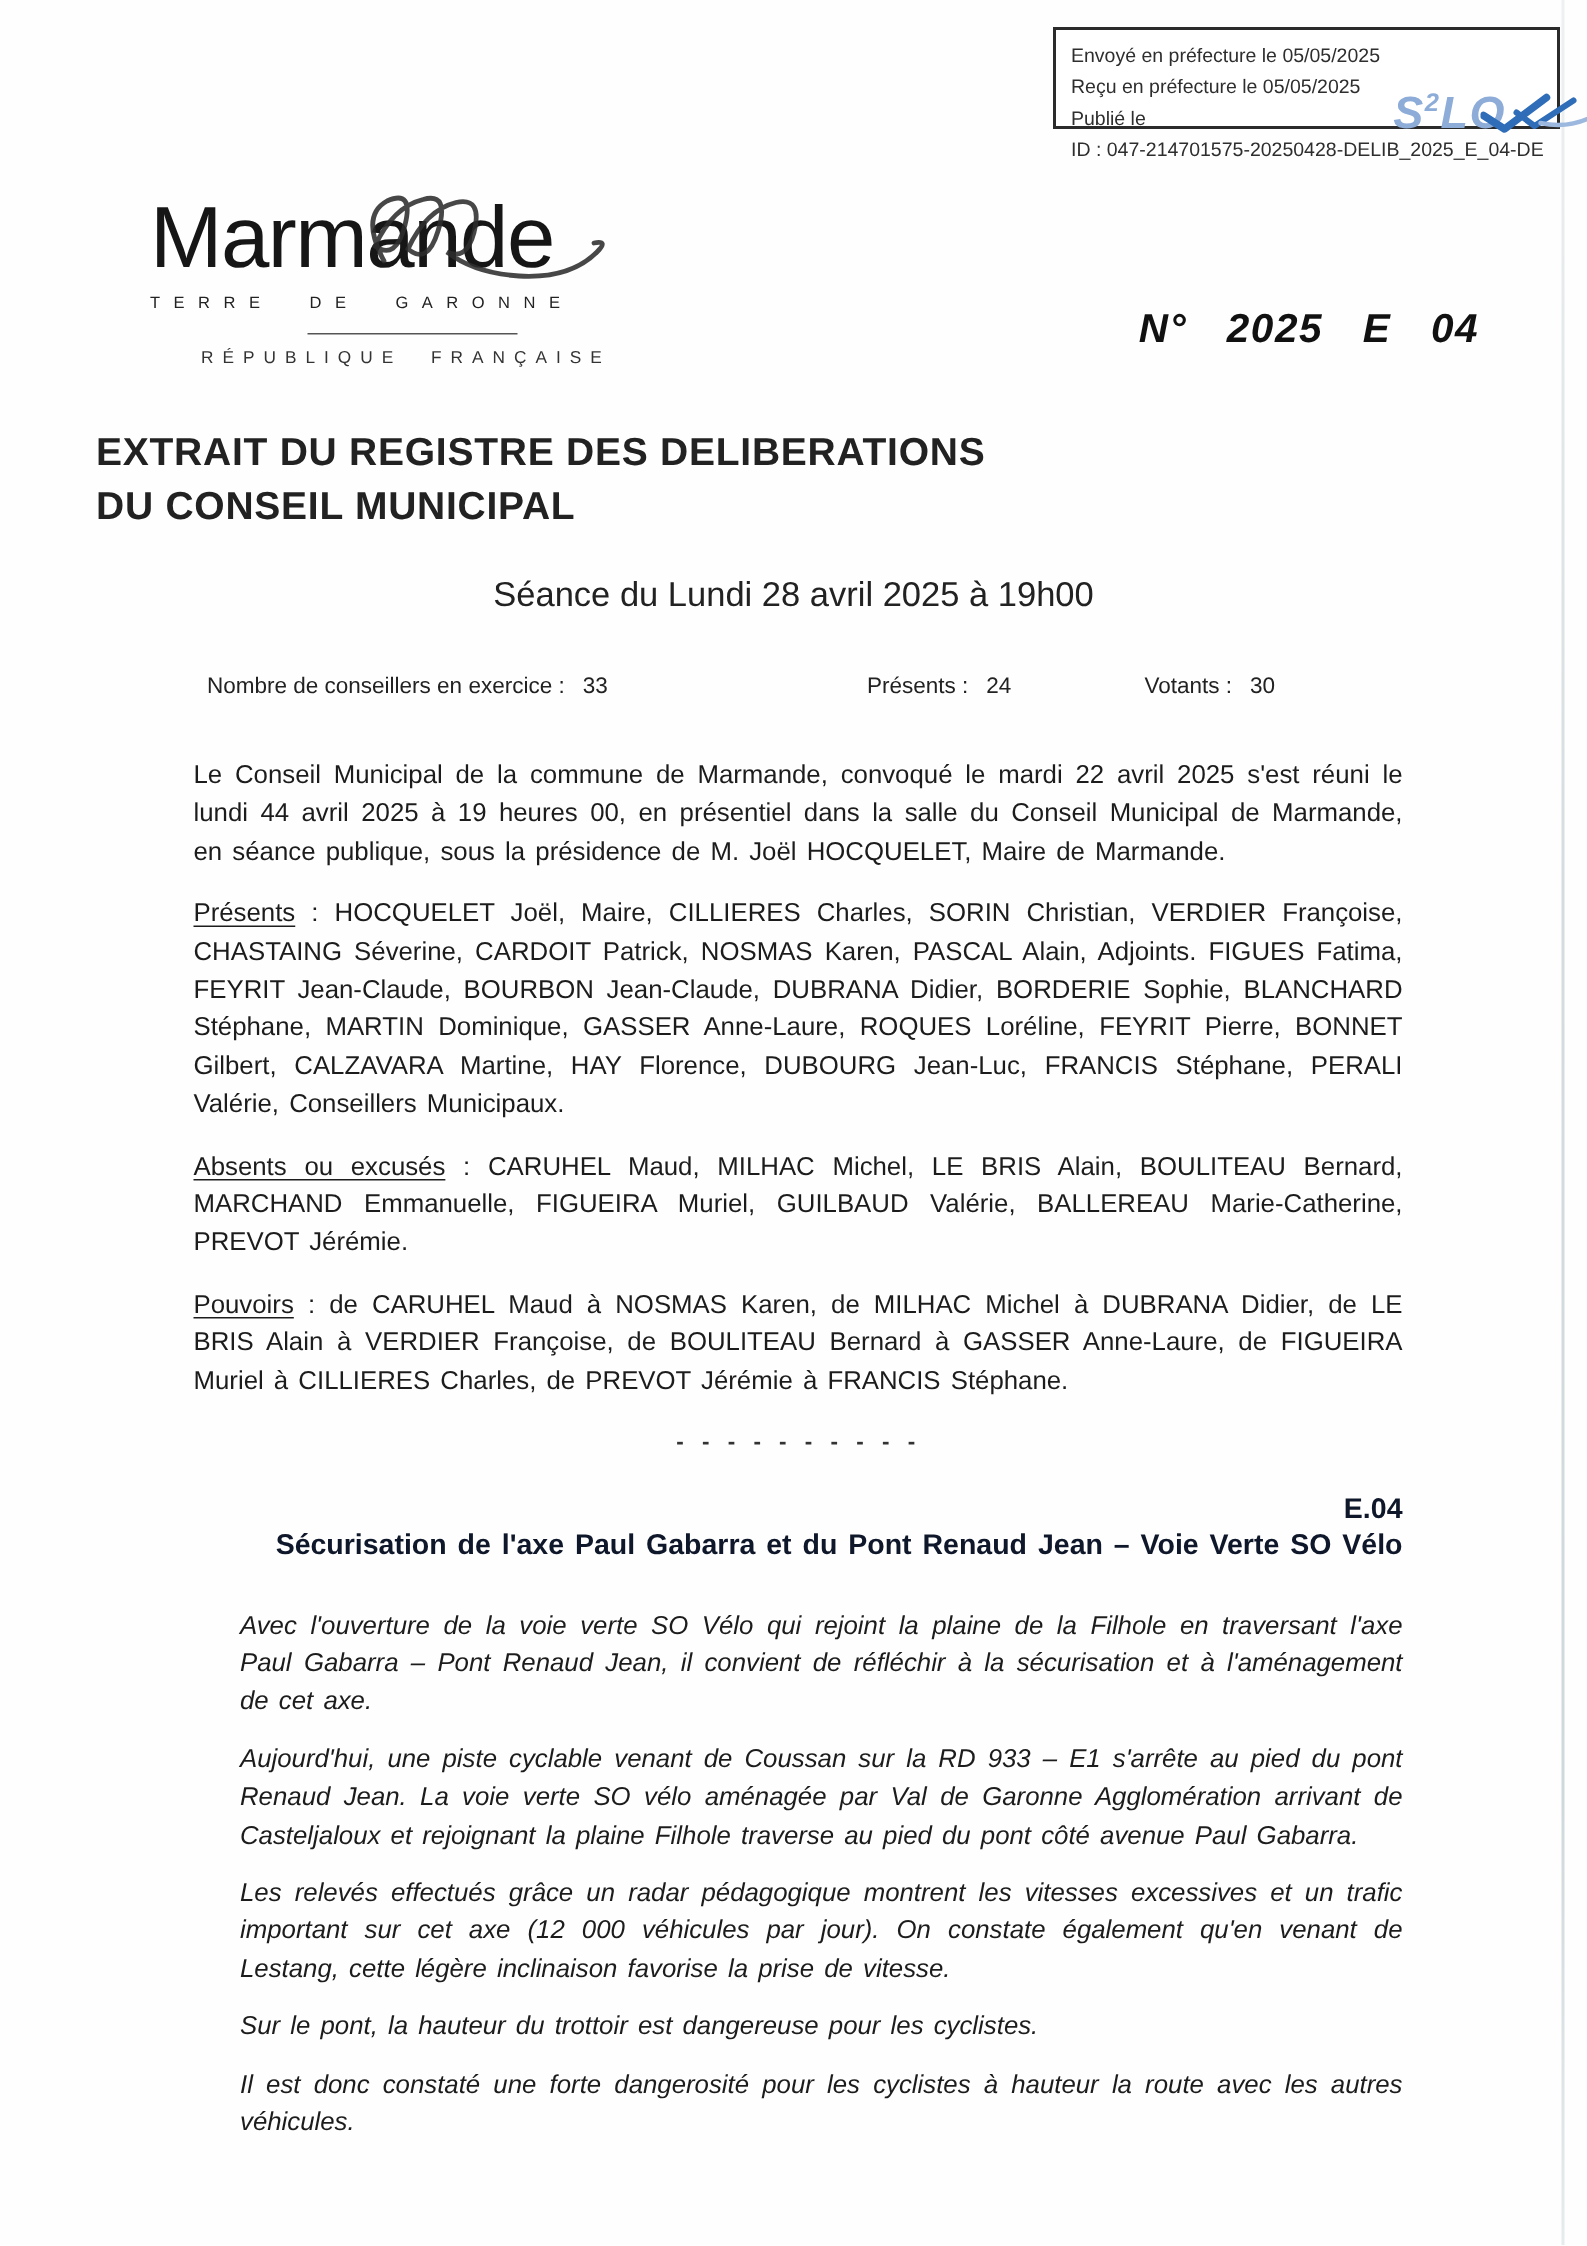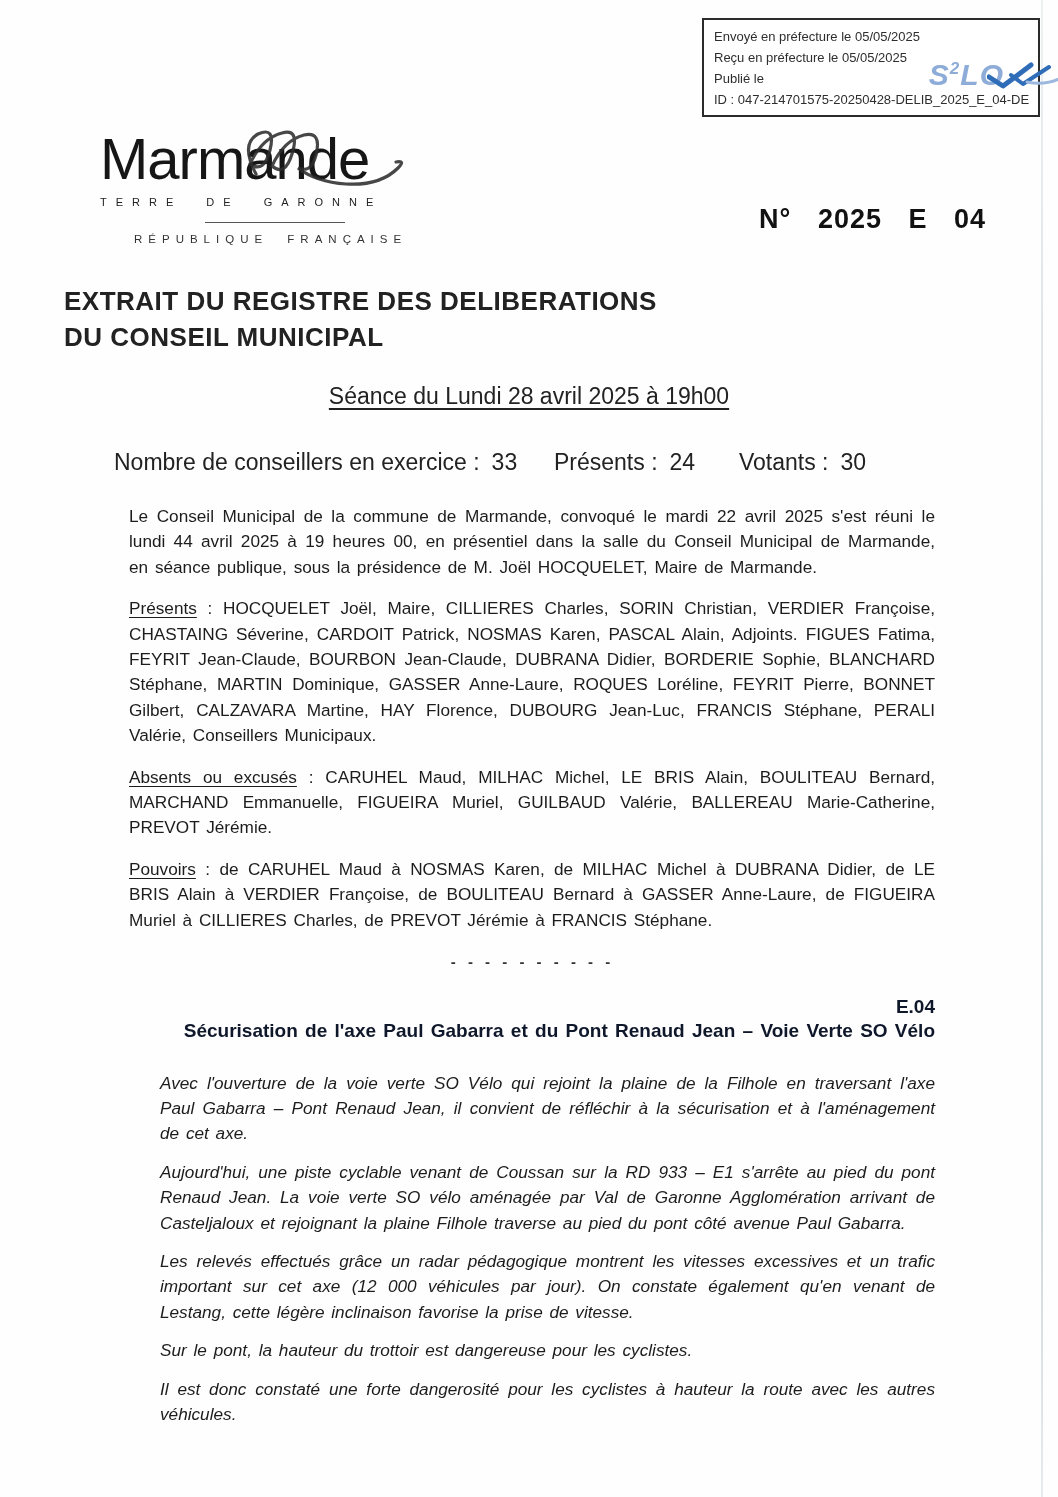--- a/index.html
+++ b/index.html
@@ -11,21 +11,21 @@
     color:#1f1f1f;
     overflow:hidden;
   }
   
   .scan-edge{
     position:absolute;top:0;bottom:0;right:15px;width:2px;
     background:linear-gradient(#eef1f2 0%, #d4dcdf 40%, #cfd8db 80%, #e6ebed 100%);
   }
   
   .stamp{
-    position:absolute;left:702px;top:18px;width:338px;height:99px;
+    position:absolute;left:702px;top:18px;width:338px;height:68px;
     border:2px solid #2b2b2b;background:#fff;
     padding:6px 10px;box-sizing:border-box;
     font-size:13px;line-height:21px;color:#2e2e2e;
   }
   .stamp .row{white-space:nowrap;}
   .s2lo{
     position:absolute;right:34px;top:34px;
     font-size:30px;font-weight:bold;font-style:italic;
     color:#8dacd8;letter-spacing:1px;line-height:30px;
   }
@@ -43,34 +43,34 @@
     color:#222;white-space:nowrap;
   }
   .brand-rule{margin:14px 0 0 105px;width:140px;height:1px;background:#555;}
   .republic{
     margin:10px 0 0 34px;font-size:11.5px;letter-spacing:6px;word-spacing:10px;
     color:#333;white-space:nowrap;
   }
   
   .doc-number{
     position:absolute;right:72px;top:204px;
-    font-size:27px;font-weight:bold;word-spacing:18px;letter-spacing:1px;color:#111;
+    font-size:27px;font-weight:bold;word-spacing:18px;letter-spacing:1px;color:#111;font-style:italic;
   }
   
   .main-title{
     position:absolute;left:64px;top:283px;width:930px;text-align:left;
     font-size:26px;line-height:36px;letter-spacing:0.5px;color:#222;font-weight:700;
   }
   .session{
     position:absolute;left:64px;top:383px;width:930px;text-align:center;
     font-size:23px;color:#222;
   }
-  .session span{text-decoration:underline;text-underline-offset:4px;text-align:right;}
+  .session span{text-underline-offset:4px;text-align:right;}
   
-  .stats{position:absolute;left:114px;top:449px;width:810px;height:26px;font-size:23px;color:#222;}
+  .stats{position:absolute;left:138px;top:449px;width:810px;height:26px;font-size:15px;color:#222;}
   .stats .st{position:absolute;top:0;white-space:nowrap;}
   .st1{left:0;}
   .st2{left:440px;}
   .st3{left:625px;}
   .stats .val{margin-left:12px;}
   
   .main-text{
     position:absolute;left:129px;top:504px;width:806px;
     font-size:17.2px;line-height:25.4px;color:#1c1c1c;
     text-align:justify;word-spacing:2px;

